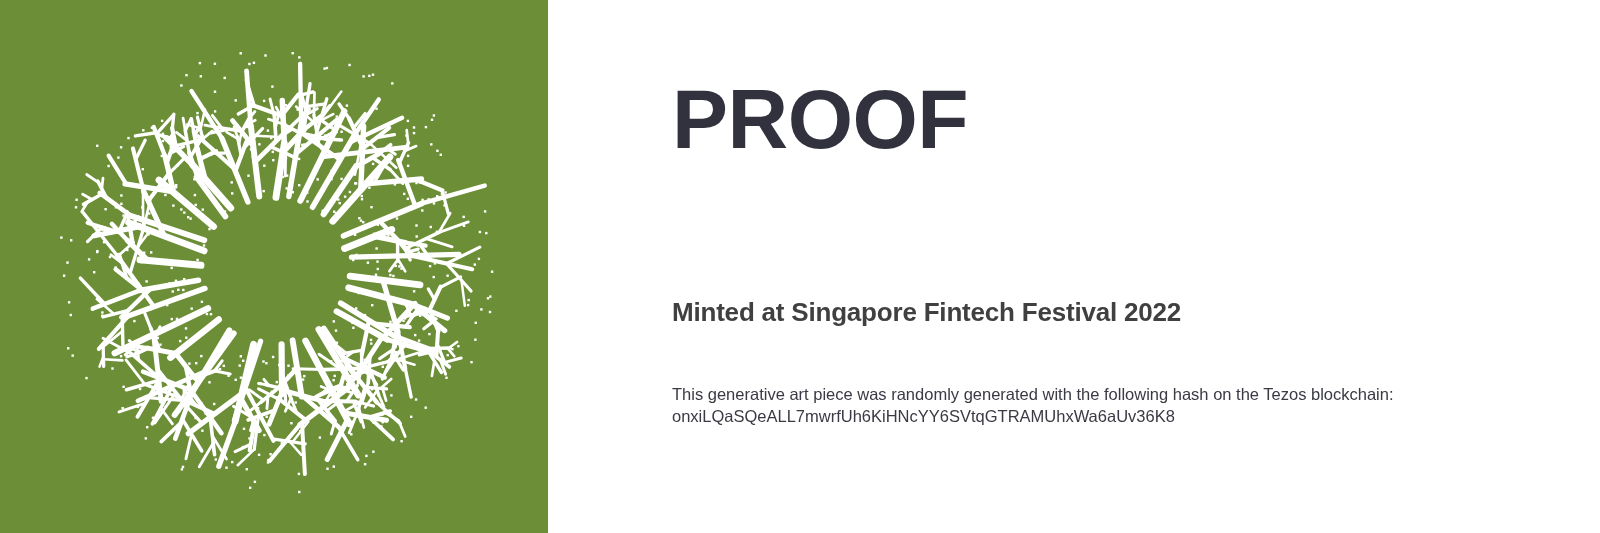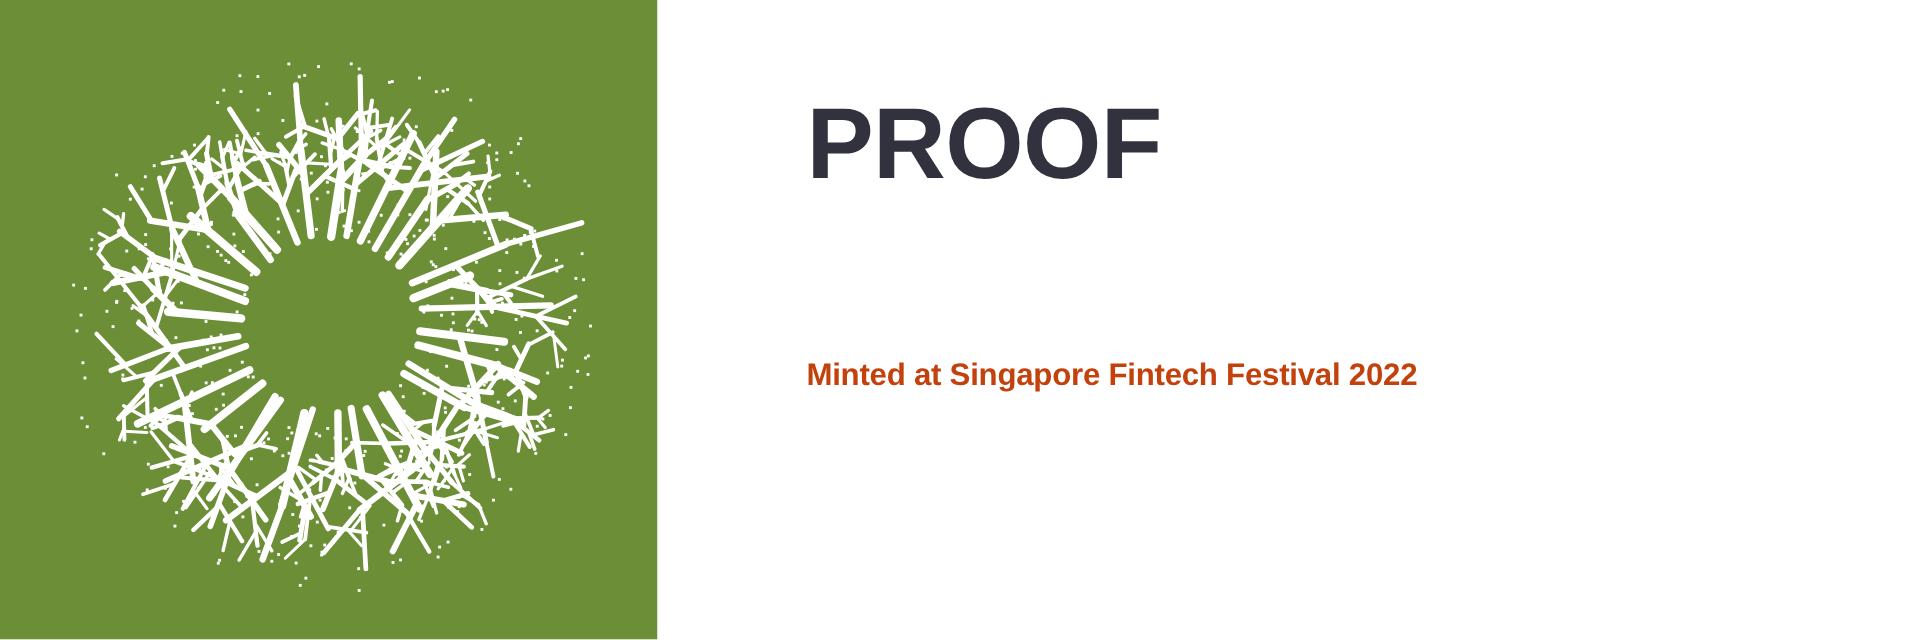--- a/index.html
+++ b/index.html
@@ -52,21 +52,21 @@
     white-space: nowrap;
     margin: 0;
   }
   .subtitle {
     position: absolute;
     left: 124px;
     top: 297px;
     font-size: 26px;
     font-weight: bold;
     letter-spacing: -0.2px;
-    color: #c2410c;
+    color: #404040;
     white-space: nowrap;
     margin: 0;
   }
   .body-block {
     position: absolute;
     left: 124px;
     top: 383px;
     width: 860px;
   }
   .body-line {
@@ -905,15 +905,19 @@
   </div>
 
   <div class="info-panel">
 
     <div class="title-block">
       <div class="title-line">PROOF</div>
     </div>
 
     <div class="subtitle">Minted at Singapore Fintech Festival 2022</div>
 
+    <div class="body-block">
+      <div class="body-line">This generative art piece was randomly generated with the following hash on the Tezos blockchain:</div>
+      <div class="body-line">onxiLQaSQeALL7mwrfUh6KiHNcYY6SVtqGTRAMUhxWa6aUv36K8</div>
+    </div>
 
   </div>
 </div>
 
 </body></html>

